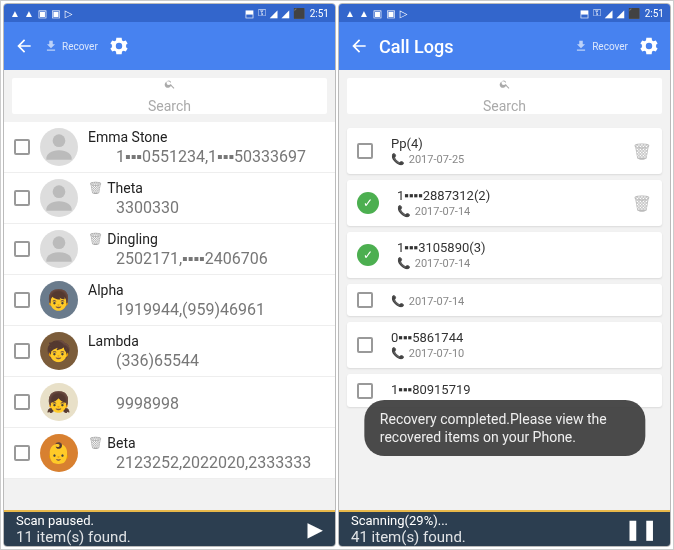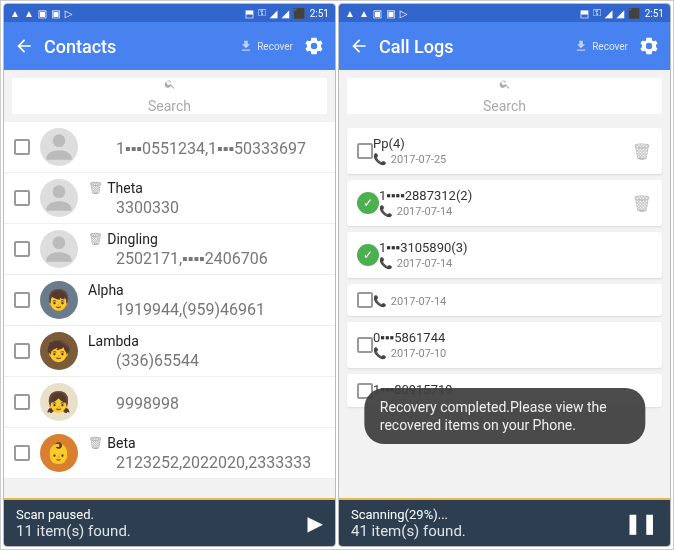--- a/index.html
+++ b/index.html
@@ -111,21 +111,21 @@
   .trash-icon-small { color: #aaa; font-size: 12px; }
   
   .cardlist { padding: 6px 8px; display: flex; flex-direction: column; gap: 6px; }
   .card {
     background: #fff;
     border-radius: 3px;
     box-shadow: 0 1px 2px rgba(0,0,0,0.1);
     padding: 8px 10px;
     display: flex;
     align-items: center;
-    gap: 0;
+    gap: 18px;
   }
   .check-circle {
     width: 22px; height: 22px;
     border-radius: 50%;
     background: #4CAF50;
     color: #fff;
     display: flex;
     align-items: center;
     justify-content: center;
     font-size: 12px;
@@ -134,21 +134,21 @@
   .card-text { flex: 1; }
   .card-text .title-line { font-size: 13px; color: #333; }
   .card-text .title-line.strike { text-decoration: line-through; color: #888; }
   .card-text .sub-line { font-size: 11px; color: #888; margin-top: 2px; display: flex; align-items: center; gap: 4px;}
   .phone-ic { font-size: 11px; }
   .phone-ic.red { color: #d32f2f; }
   .phone-ic.green { color: #388e3c; }
   .trash-right { color: #bbb; font-size: 16px; }
   
   .bottombar {
-    height: 48px;
+    height: 36px;
     background: #2c3e50;
     color: #fff;
     display: flex;
     align-items: center;
     padding: 0 12px;
     justify-content: space-between;
     border-top: 2px solid #e8b84a;
   }
   .bottombar .bt-left { display: flex; flex-direction: column; }
   .bottombar .bt-title { font-size: 13px; }
@@ -191,21 +191,20 @@
       <span>⬛</span>
       <span>2:51</span>
     </div>
   </div>
   <div class="toolbar">
     <span class="arrow-back">
       <svg width="20" height="20" viewBox="0 0 24 24" fill="#fff">
           <path d="M20 11H7.8l5.6-5.6L12 4l-8 8 8 8 1.4-1.4L7.8 13H20z"></path>
         </svg>
     </span>
-    <span class="title">Contacts</span>
     <span class="recover">
       <span class="download-ic">
         <svg width="14" height="14" viewBox="0 0 24 24" fill="#fff" opacity="0.8">
             <path d="M19 9h-4V3H9v6H5l7 7 7-7zM5 18v2h14v-2H5z"></path>
           </svg>
       </span>
       <span>Recover</span>
     </span>
     <span class="gear">
       <svg width="22" height="22" viewBox="0 0 24 24" fill="#fff">
@@ -222,20 +221,23 @@
   <div class="content" id="contact-list">
       <div class="contact-row">
     <div class="chk"></div>
     <div class="avatar person">
           <svg viewBox="0 0 24 24" fill="#bbb">
             <circle cx="12" cy="8" r="4"></circle>
             <path d="M12 14c-5 0-8 2.5-8 5v1h16v-1c0-2.5-3-5-8-5z"></path>
           </svg>
         </div>
     <div class="row-text">
+      <div class="name">
+            <span>Emma Stone</span>
+          </div>
       <div class="sub">1▪▪▪0551234,1▪▪▪50333697</div>
     </div>
       </div>
       <div class="contact-row">
     <div class="chk"></div>
     <div class="avatar person">
           <svg viewBox="0 0 24 24" fill="#bbb">
             <circle cx="12" cy="8" r="4"></circle>
             <path d="M12 14c-5 0-8 2.5-8 5v1h16v-1c0-2.5-3-5-8-5z"></path>
           </svg>

